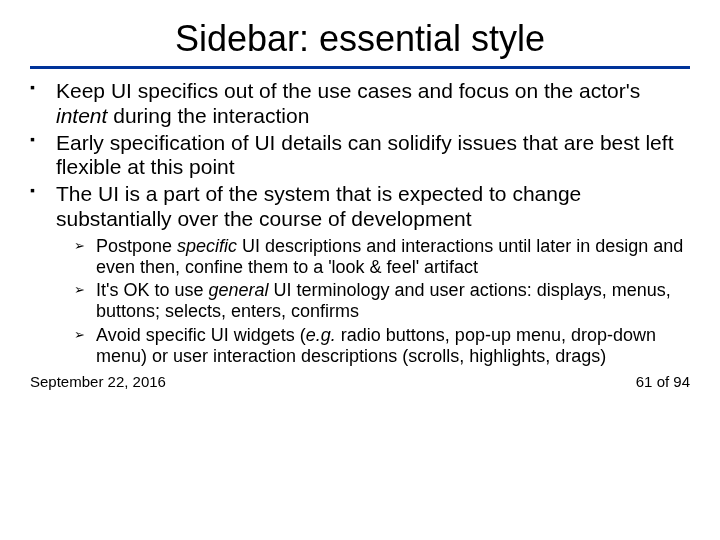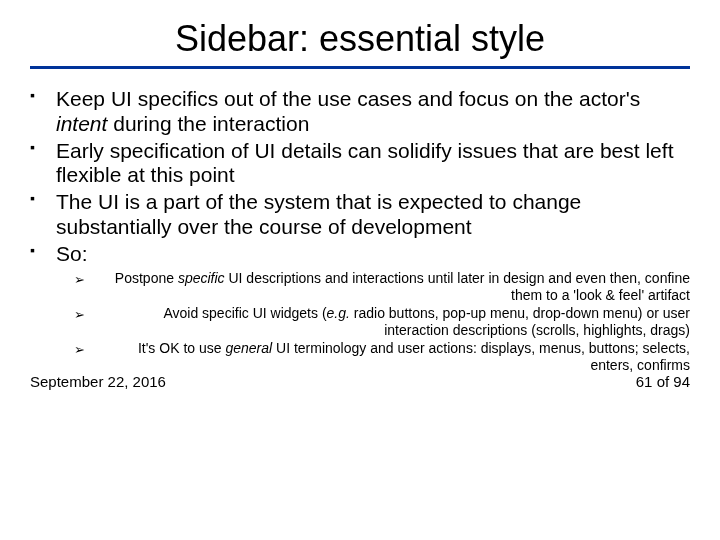--- a/index.html
+++ b/index.html
@@ -1,25 +1,25 @@
 <!DOCTYPE html>
 <html><head>
 <meta charset="utf-8">
 <style>
   * { margin: 0; padding: 0; box-sizing: border-box; }
   html, body { width: 720px; height: 540px; background: #fff; font-family: Arial, Helvetica, sans-serif; color: #000; }
   .slide { width: 720px; height: 402px; position: relative; padding: 18px 30px 0 30px; }
   .title { text-align: center; font-size: 36px; font-weight: normal; }
   .underline { height: 3px; background: #003399; margin-top: 6px; }
-  .body { margin-top: 18px; }
+  .body { margin-top: 10px; }
   ul.top { list-style: none; padding-left: 0; }
   ul.top > li { position: relative; padding-left: 26px; font-size: 21px; line-height: 1.18; margin-bottom: 2px; }
   ul.top > li::before { content: "▪"; position: absolute; left: 0; top: 0; font-size: 14px; color: #000; }
   ul.sub { list-style: none; padding-left: 44px; margin-top: 4px; }
-  ul.sub > li { position: relative; padding-left: 22px; font-size: 14px; line-height: 1.18; margin-bottom: 2px; text-align: right; }
+  ul.sub > li { position: relative; padding-left: 22px; font-size: 18px; line-height: 1.18; margin-bottom: 2px; }
   ul.sub > li::before { content: "\27A2"; position: absolute; left: 0; top: 2px; font-size: 13px; color: #000; }
   .italic { font-style: italic; }
   .footer { position: absolute; bottom: 12px; left: 0; width: 100%; padding: 0 30px; display: flex; justify-content: space-between; align-items: flex-end; font-size: 15px; }
   .footer-center { position: absolute; left: 50%; transform: translateX(-50%); }
   .page { font-size: 15px; }
 </style>
 </head>
 <body>
 
 <div class="slide">
@@ -30,33 +30,30 @@
     <ul class="top">
       <li>
         <span>Keep UI specifics out of the use cases and focus on the actor's </span><span class="italic">intent</span><span> during the interaction</span>
       </li>
       <li>
         <span>Early specification of UI details can solidify issues that are best left flexible at this point</span>
       </li>
       <li>
         <span>The UI is a part of the system that is expected to change substantially over the course of development</span>
       </li>
-      <li>
-        <span>So:</span>
-      </li>
     </ul>
     <ul class="sub">
       <li>
         <span>Postpone </span><span class="italic">specific</span><span> UI descriptions and interactions until later in design and even then, confine them to a 'look &amp; feel' artifact</span>
       </li>
       <li>
-        <span>Avoid specific UI widgets (</span><span class="italic">e.g.</span><span> radio buttons, pop-up menu, drop-down menu) or user interaction descriptions (scrolls, highlights, drags)</span>
+        <span>It's OK to use </span><span class="italic">general</span><span> UI terminology and user actions: displays, menus, buttons; selects, enters, confirms</span>
       </li>
       <li>
-        <span>It's OK to use </span><span class="italic">general</span><span> UI terminology and user actions: displays, menus, buttons; selects, enters, confirms</span>
+        <span>Avoid specific UI widgets (</span><span class="italic">e.g.</span><span> radio buttons, pop-up menu, drop-down menu) or user interaction descriptions (scrolls, highlights, drags)</span>
       </li>
     </ul>
   </div>
 
   <div class="footer">
     <span>September 22, 2016</span>
     <span class="page">61 of 94</span>
   </div>
 </div>
 

